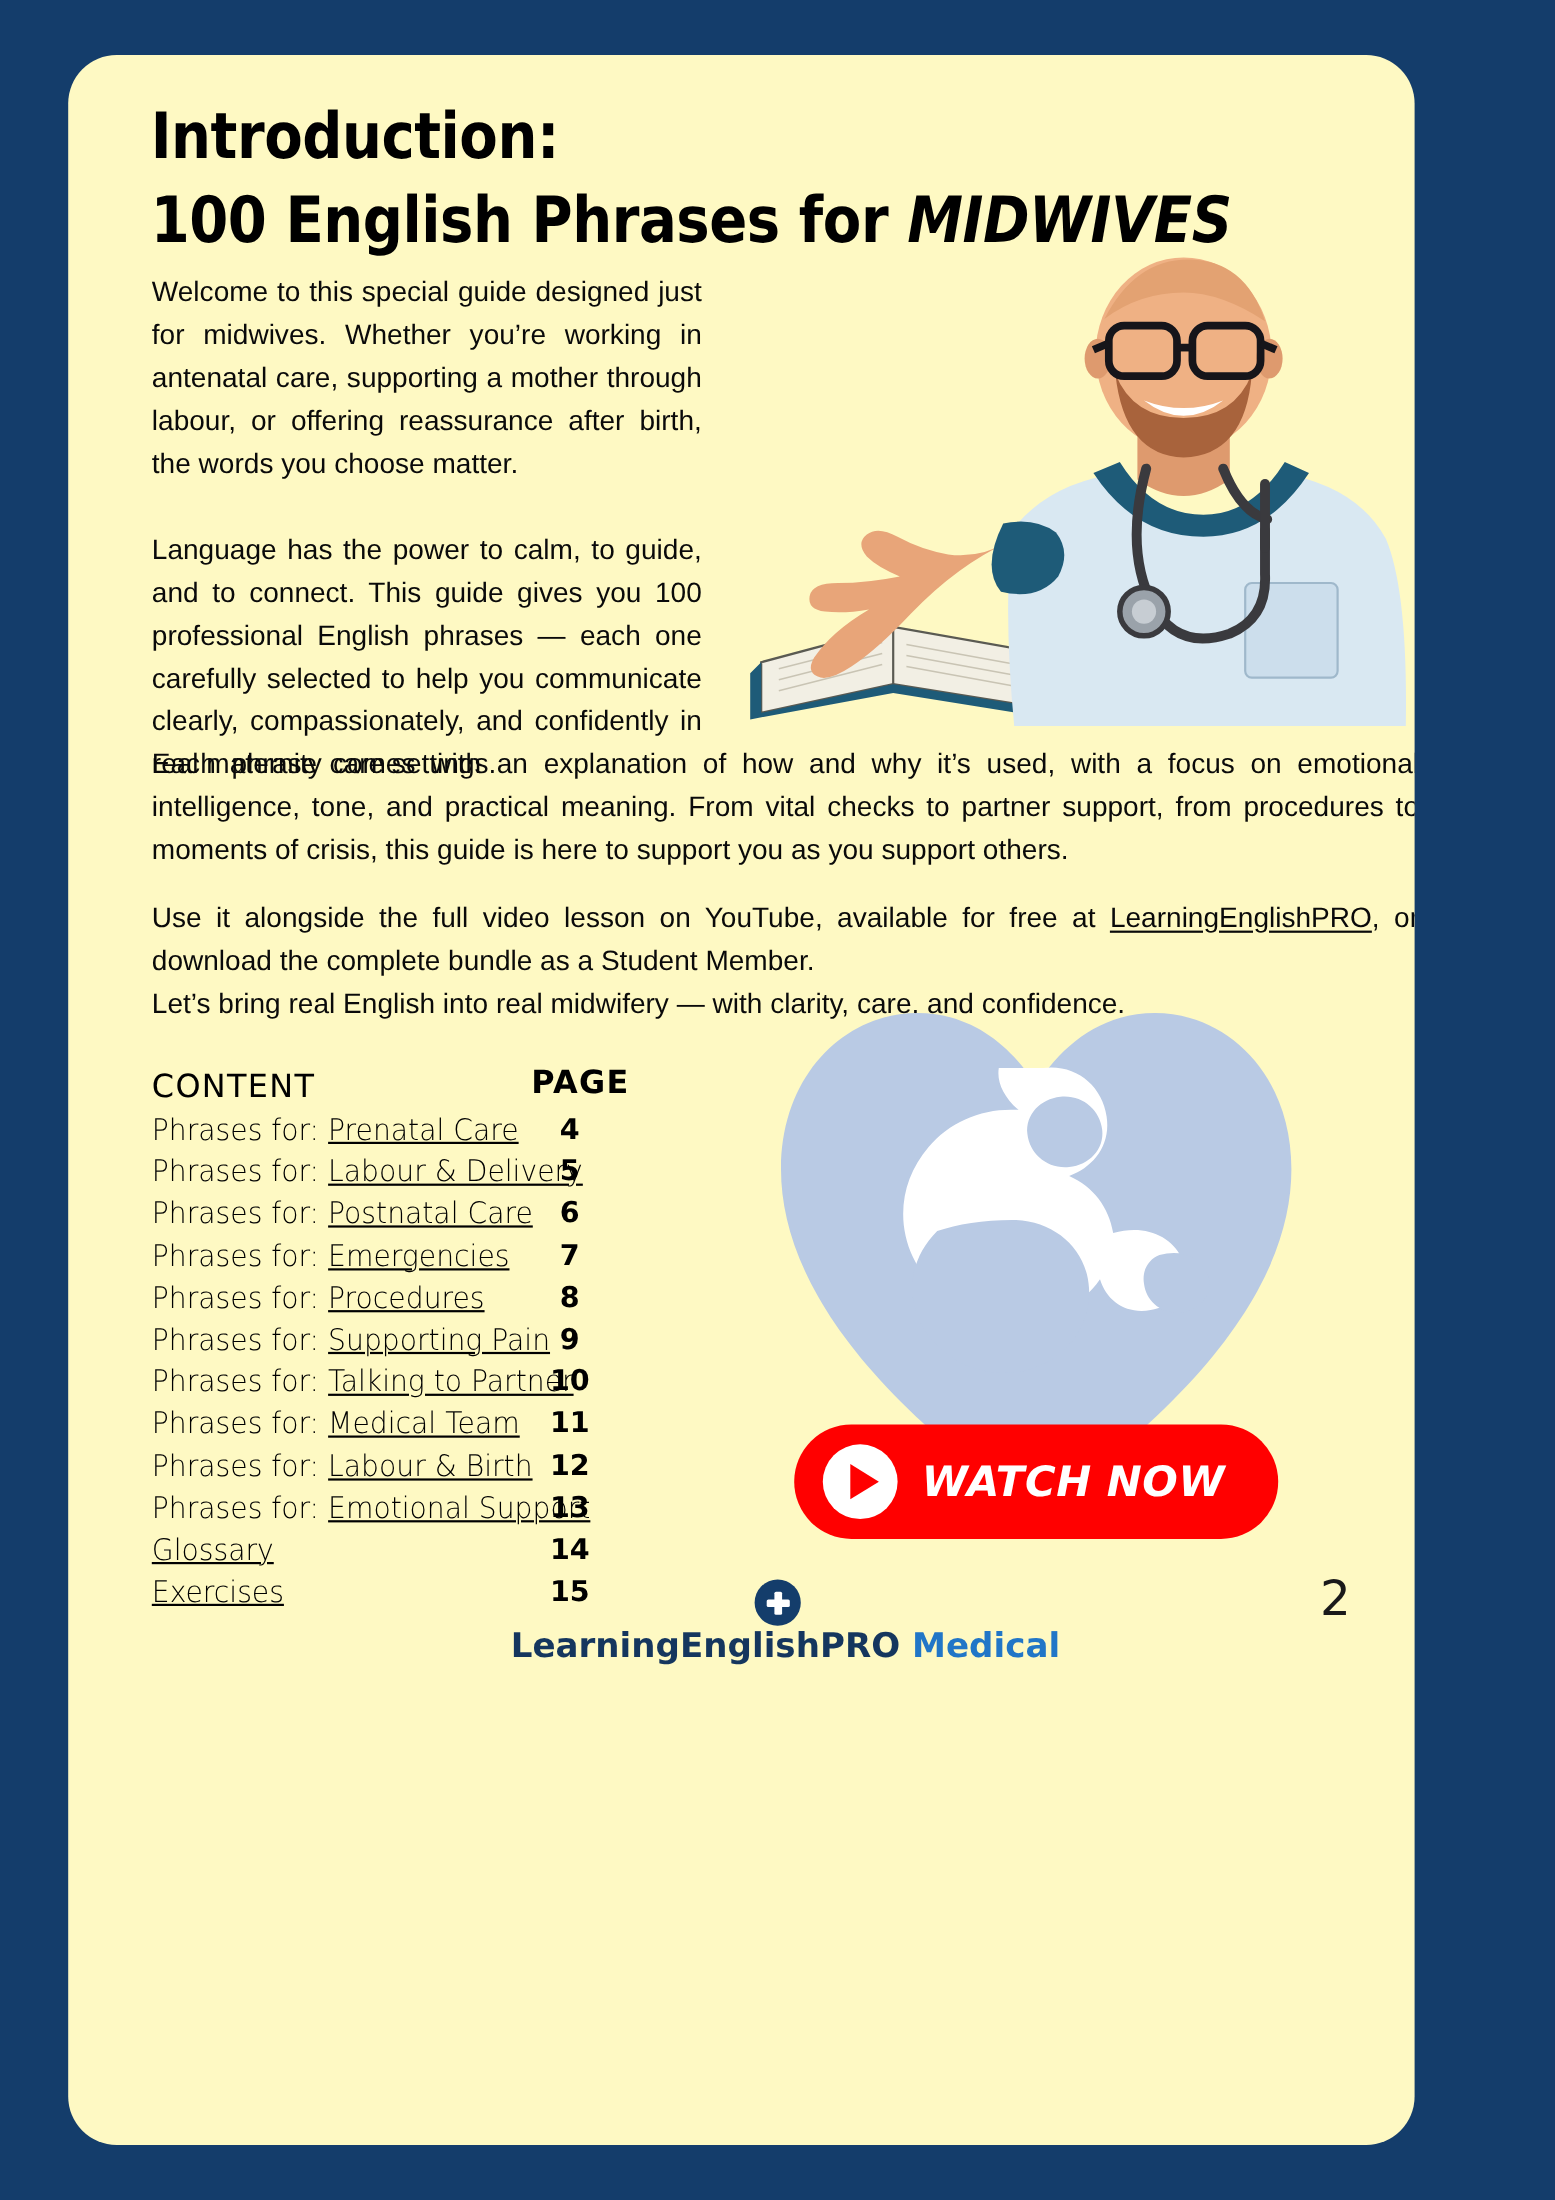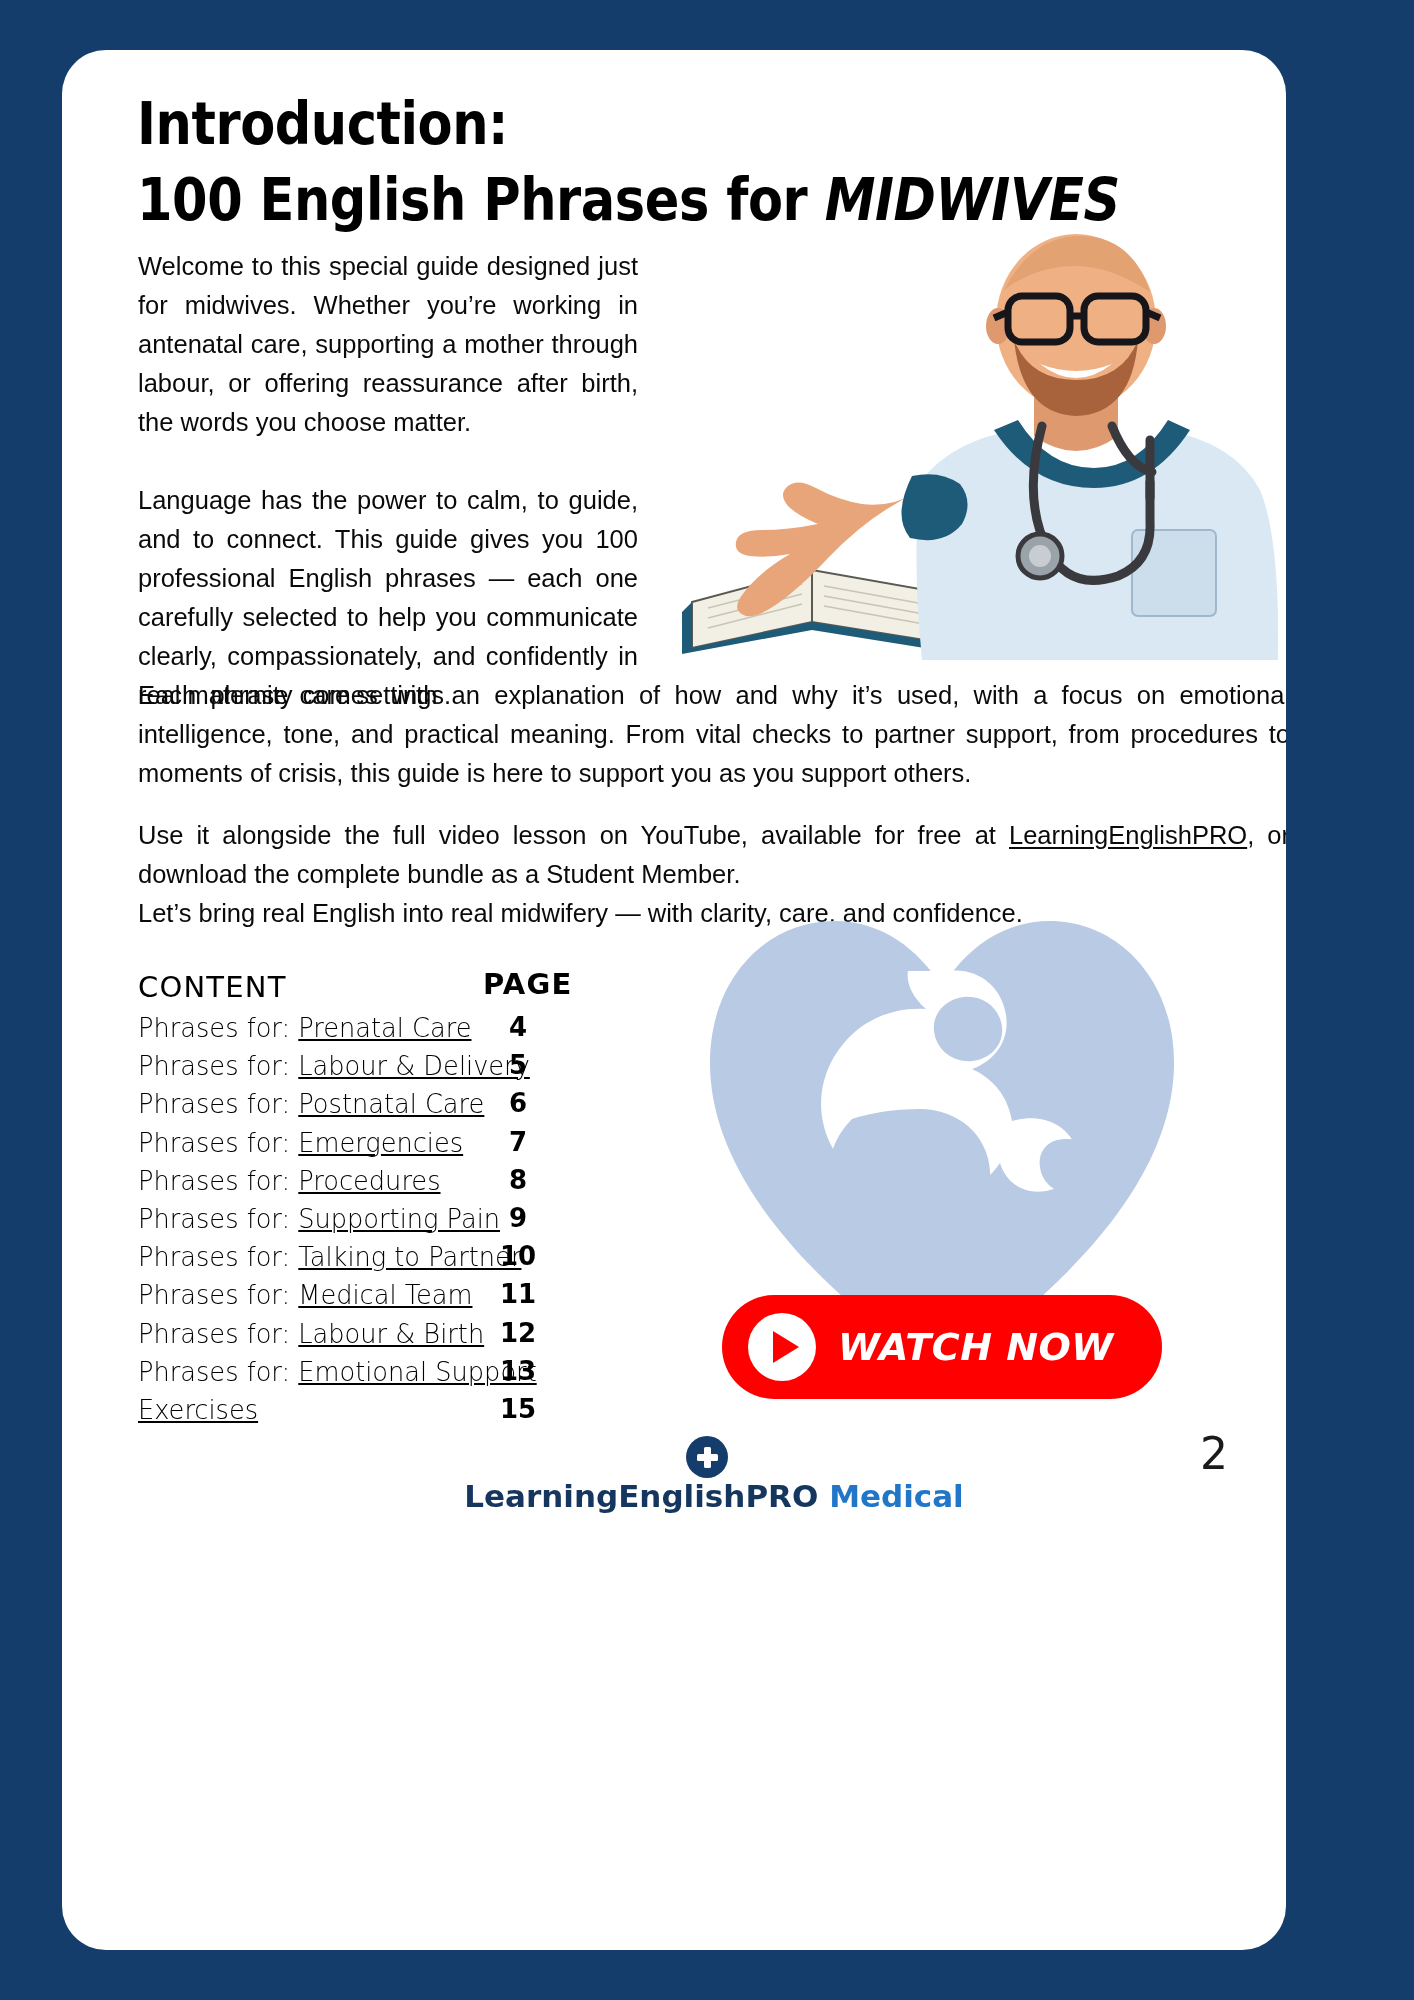--- a/index.html
+++ b/index.html
@@ -14,21 +14,21 @@
     background: #143D6B;
     overflow: hidden;
     font-family: "Liberation Sans", sans-serif;
   }
   .card {
     position: absolute;
     left: 62px;
     top: 50px;
     width: 1224px;
     height: 1900px;
-    background: #ffffff;
+    background: #fef9c3;
     border-radius: 44px;
     overflow: hidden;
   }
 
   
   .title-block {
     position: absolute;
     left: 75px;
     top: 36px;
     width: 1150px;
@@ -390,20 +390,24 @@
         <span class="label"><span>Phrases for: </span><span class="topic">Medical Team</span></span>
         <span class="pg">11</span>
       </div>
       <div class="toc-row">
         <span class="label"><span>Phrases for: </span><span class="topic">Labour &amp; Birth</span></span>
         <span class="pg">12</span>
       </div>
       <div class="toc-row">
         <span class="label"><span>Phrases for: </span><span class="topic">Emotional Support</span></span>
         <span class="pg">13</span>
+      </div>
+      <div class="toc-row">
+        <span class="label"><span></span><span class="topic">Glossary</span></span>
+        <span class="pg">14</span>
       </div>
       <div class="toc-row">
         <span class="label"><span></span><span class="topic">Exercises</span></span>
         <span class="pg">15</span>
       </div>
     </div>
 
     <div class="heart-wrap">
       <svg viewBox="0 0 480 490" xmlns="http://www.w3.org/2000/svg">
         <path d="M240 470

